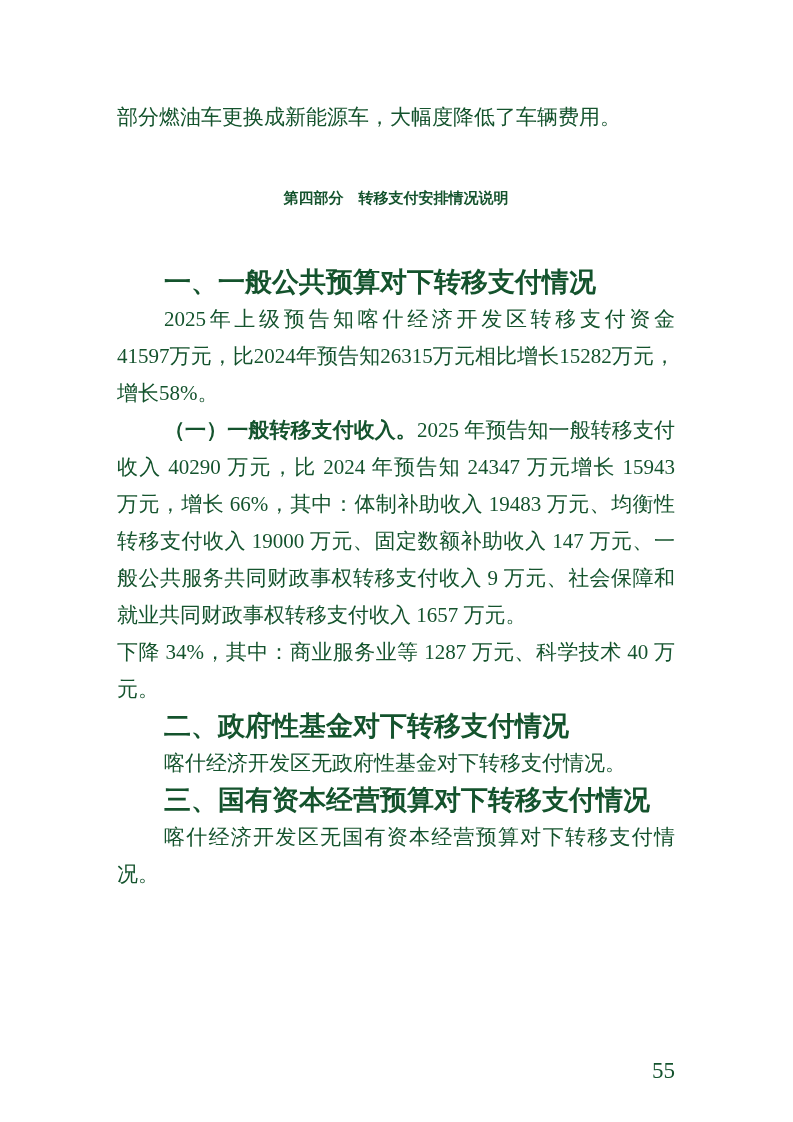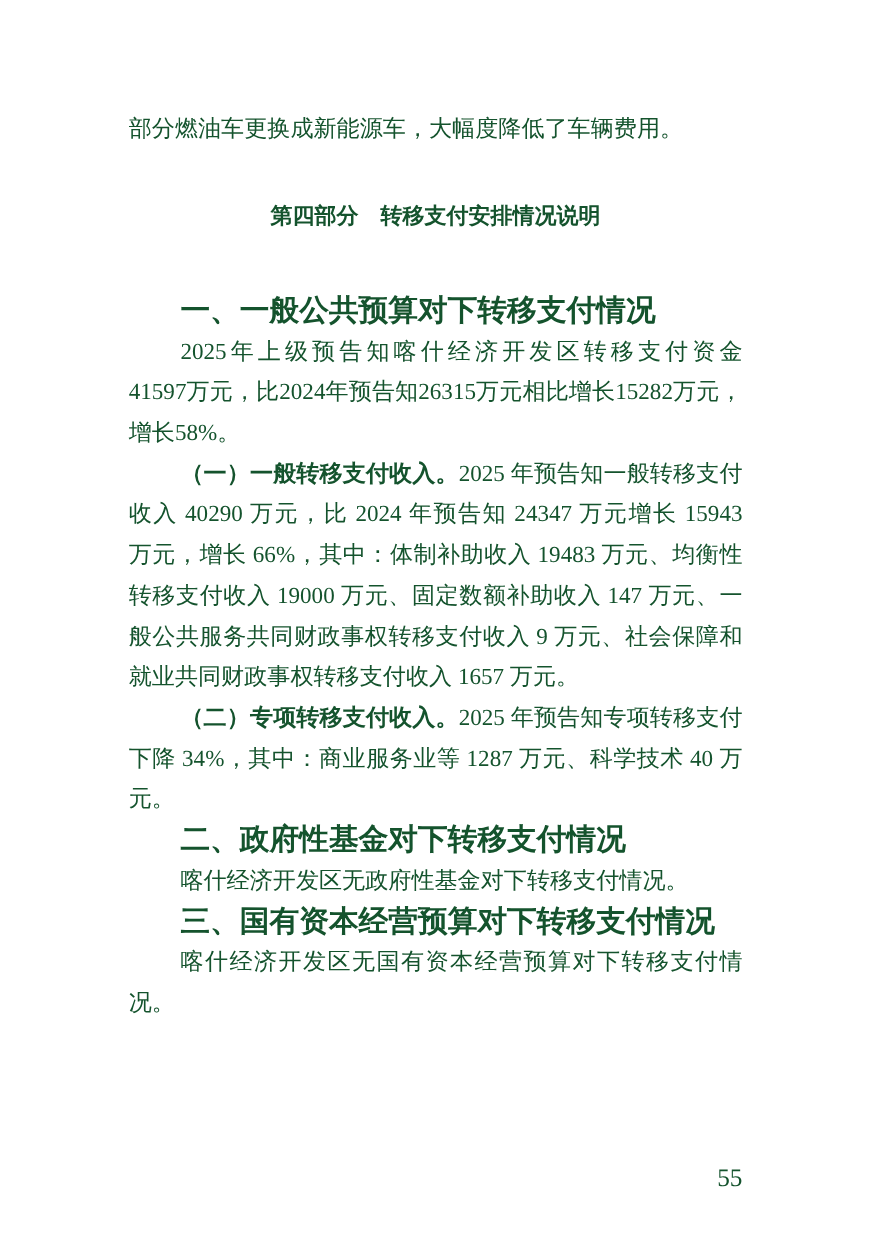--- a/index.html
+++ b/index.html
@@ -31,21 +31,21 @@
   .line.no-just {
     text-align: left;
     text-align-last: left;
   }
   .line.indent { text-indent: 47px; }
   .line b { font-weight: 700; font-family: Liberation Serif, serif; }
   
   .chapter {
     font-family: "Liberation Sans", "DejaVu Sans", sans-serif;
     font-weight: 700;
-    font-size: 20px;
+    font-size: 15px;
     line-height: 37px;
     height: 37px;
     margin-top: 43px;
     text-align: center;
     text-align-last: center;
   }
   
   .section {
     font-weight: 700;
     font-size: 27px;
@@ -83,21 +83,20 @@
       </div>
       <div class="para">
         <div class="line indent"><b>（一）一般转移支付收入。</b><span>2025 年预告知一般转移支付</span></div>
         <div class="line"><span>收入 40290 万元，比 2024 年预告知 24347 万元增长 15943</span></div>
         <div class="line"><span>万元，增长 66%，其中：体制补助收入 19483 万元、均衡性</span></div>
         <div class="line"><span>转移支付收入 19000 万元、固定数额补助收入 147 万元、一</span></div>
         <div class="line"><span>般公共服务共同财政事权转移支付收入 9 万元、社会保障和</span></div>
         <div class="line no-just"><span>就业共同财政事权转移支付收入 1657 万元。</span></div>
       </div>
       <div class="para">
-        <div class="line indent"><b>（二）专项转移支付收入。</b><span>2025 年预告知专项转移支付</span></div>
         <div class="line"><span>下降 34%，其中：商业服务业等 1287 万元、科学技术 40 万</span></div>
         <div class="line no-just"><span>元。</span></div>
       </div>
       <div class="section">二、政府性基金对下转移支付情况</div>
       <div class="para">
         <div class="line no-just indent"><span>喀什经济开发区无政府性基金对下转移支付情况。</span></div>
       </div>
       <div class="section">三、国有资本经营预算对下转移支付情况</div>
       <div class="para">
         <div class="line indent"><span>喀什经济开发区无国有资本经营预算对下转移支付情</span></div>

